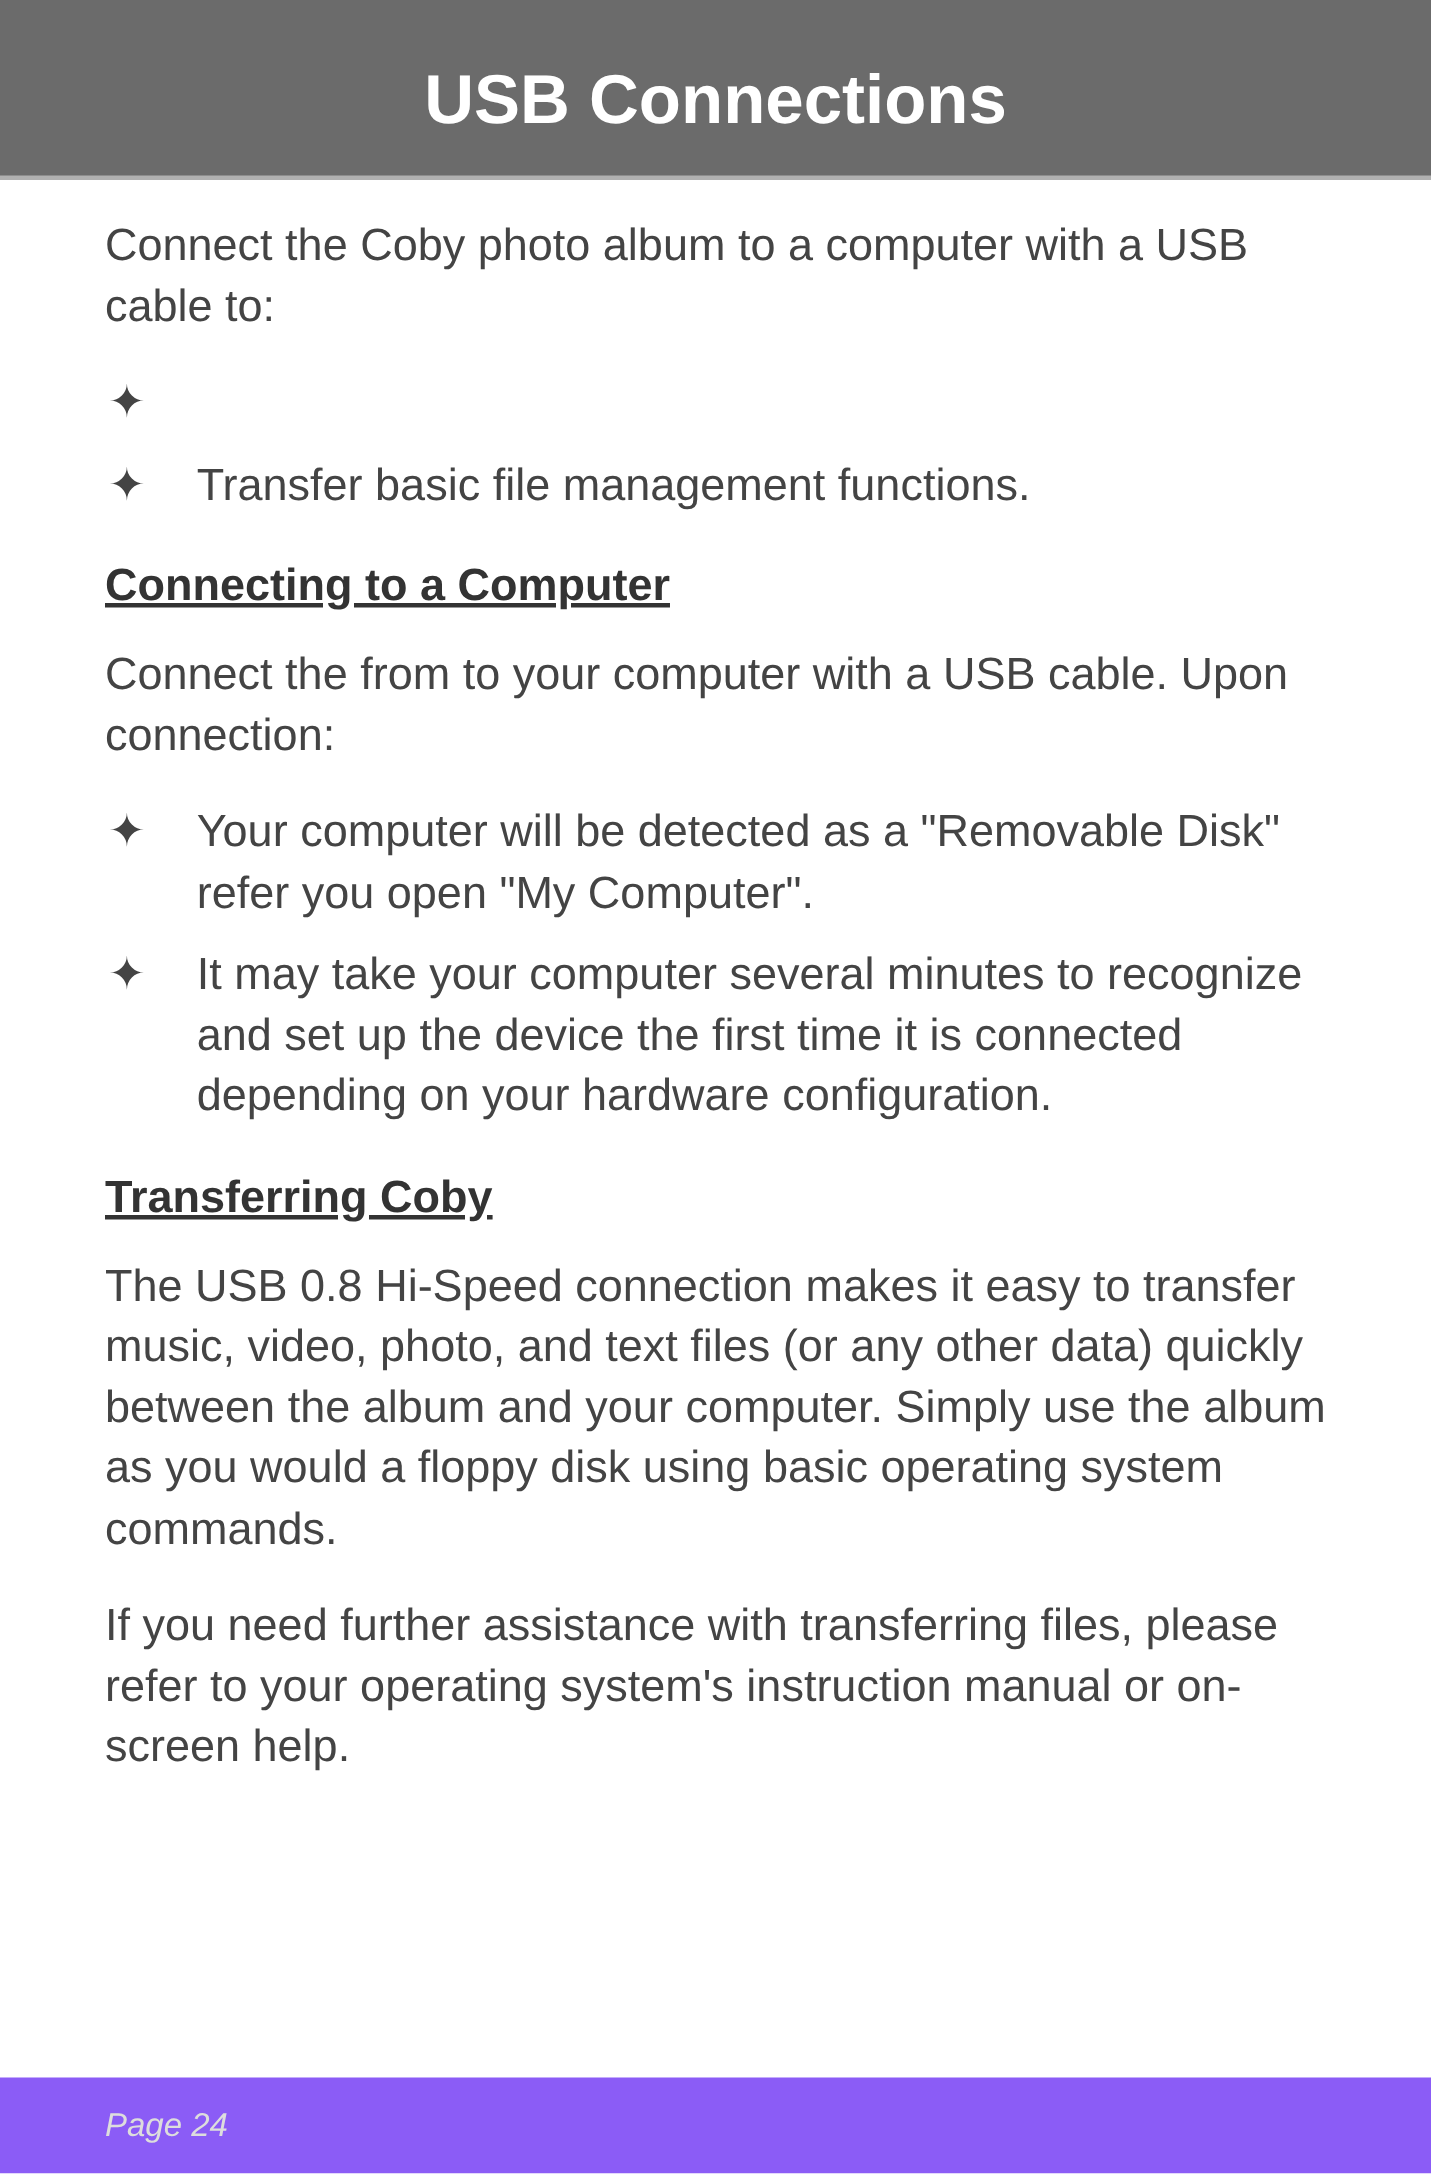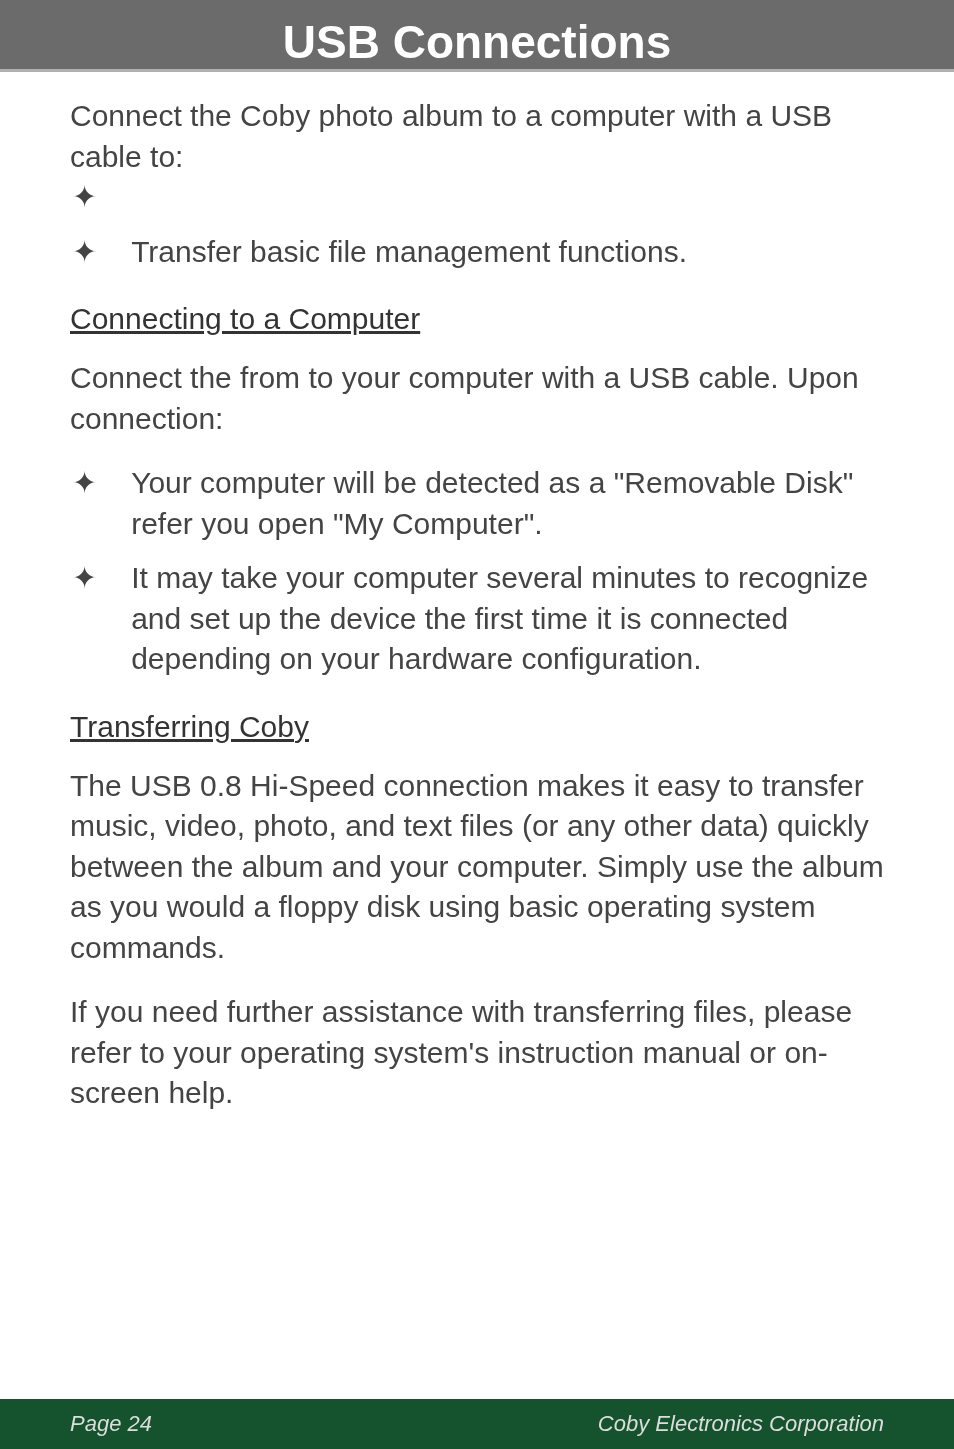--- a/index.html
+++ b/index.html
@@ -9,41 +9,42 @@
     }
     body {
       width: 954px;
       height: 1449px;
       background: #fff;
       font-family: Arial, Helvetica, sans-serif;
       position: relative;
     }
     .header-bar {
       width: 100%;
-      height: 72px;
+      height: 120px;
       background: #6b6b6b;
       border-bottom: 3px solid #b0b0b0;
       display: flex;
       align-items: center;
       justify-content: center;
       padding-top: 14px;
     }
     .header-title {
       color: #fff;
       font-size: 46px;
       font-weight: bold;
       font-family: "Century Gothic", "Futura", Arial, sans-serif;
     }
     .content {
       padding: 24px 70px 0 70px;
       color: #444;
     }
     .intro-para {
       font-size: 30px;
       line-height: 1.35;
+      margin-bottom: 24px;
     }
     .bullet-list {
       list-style: none;
       margin-bottom: 30px;
     }
     .bullet-list li {
       display: flex;
       align-items: flex-start;
       font-size: 30px;
       line-height: 1.35;
@@ -51,38 +52,38 @@
     }
     .bullet-list .star {
       font-size: 30px;
       margin-right: 34px;
       margin-left: 2px;
       flex-shrink: 0;
       color: #444;
     }
     .section-heading {
       font-size: 30px;
-      font-weight: normal;
+      font-weight: bold;
       text-decoration: underline;
       margin-bottom: 22px;
       font-family: "Century Gothic", "Futura", Arial, sans-serif;
       color: #333;
     }
     .body-para {
       font-size: 30px;
       line-height: 1.35;
       margin-bottom: 24px;
     }
     .footer-bar {
       position: absolute;
       bottom: 0;
       left: 0;
       width: 100%;
-      height: 50px;
-      background: #14532d;
+      height: 64px;
+      background: #8b5cf6;
       display: flex;
       align-items: center;
       justify-content: space-between;
       padding: 0 70px;
       color: #ddd;
       font-style: italic;
       font-size: 22px;
       font-family: "Century Gothic", "Futura", Arial, sans-serif;
     }
   </style>
@@ -125,14 +126,13 @@
   <h2 class="section-heading">Transferring Coby</h2>
 
   <p class="body-para">The USB 0.8 Hi-Speed connection makes it easy to transfer music, video, photo, and text files (or any other data) quickly between the album and your computer. Simply use the album as you would a floppy disk using basic operating system commands.</p>
 
   <p class="body-para">If you need further assistance with transferring files, please refer to your operating system's instruction manual or on-screen help.</p>
 
 </div>
 
 <div class="footer-bar">
   <span>Page 24</span>
-  <span>Coby Electronics Corporation</span>
 </div>
 
 </body></html>

